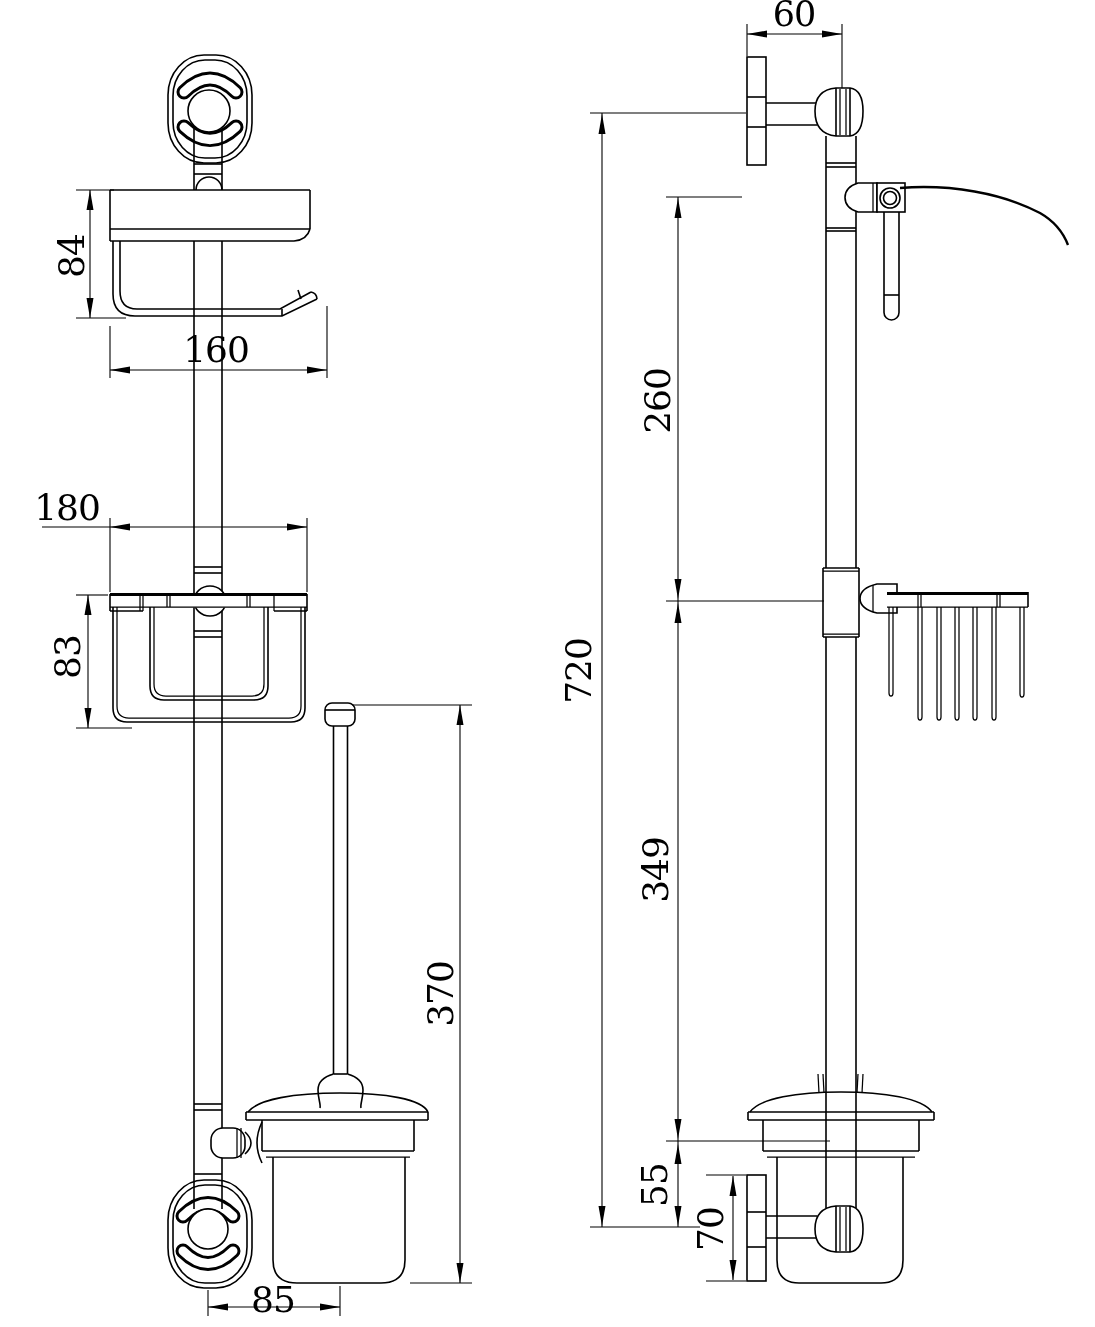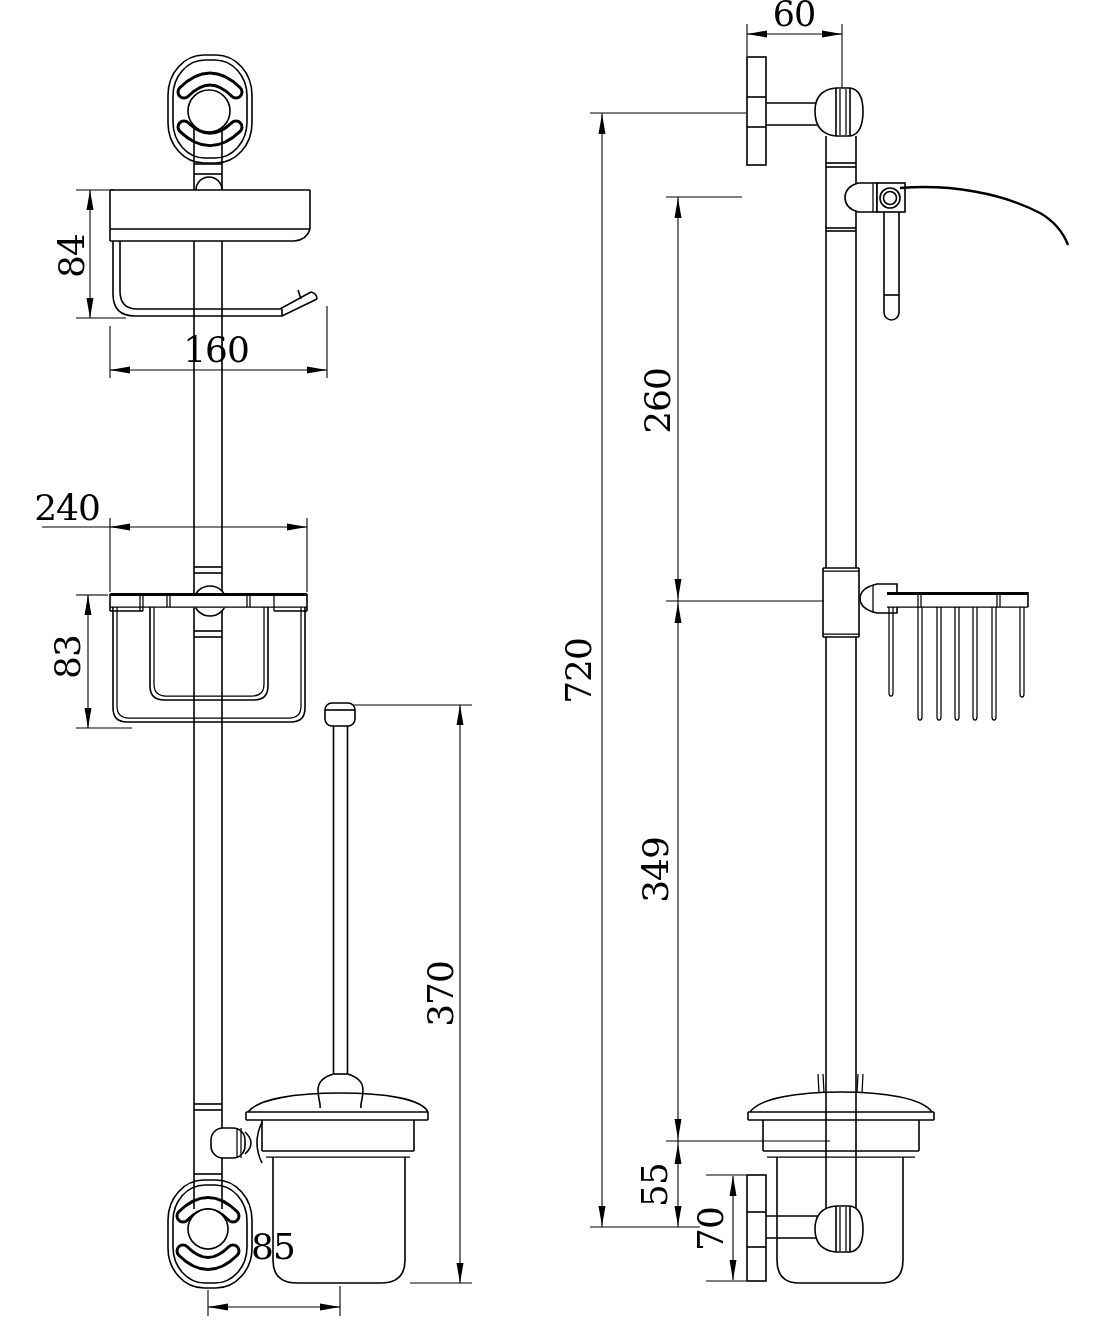--- a/index.html
+++ b/index.html
@@ -305,24 +305,24 @@
       <line class="dim" x1="706" y1="1281" x2="746" y2="1281"></line>
       <line class="dim" x1="733" y1="1176" x2="733" y2="1280"></line>
       <polygon class="ar" points="733,1176 729.5,1196 736.5,1196"></polygon>
       <polygon class="ar" points="733,1280 729.5,1260 736.5,1260"></polygon>
     </g>
   </g>
 </svg>
 
   <div class="dim-label rot" style="left:72px;  top:256px;">84</div>
   <div class="dim-label" style="left:216px; top:350px;">160</div>
-  <div class="dim-label" style="left:67px;  top:508px;">240</div>
+  <div class="dim-label" style="left:67px;  top:508px;">180</div>
   <div class="dim-label rot" style="left:68px;  top:657px;">83</div>
   <div class="dim-label rot" style="left:441px; top:994px;">370</div>
-  <div class="dim-label" style="left:273px; top:1247px;">85</div>
+  <div class="dim-label" style="left:273px; top:1300px;">85</div>
 
   <div class="dim-label small" style="left:794px; top:14px;">60</div>
   <div class="dim-label rot" style="left:658px; top:401px;">260</div>
   <div class="dim-label rot" style="left:579px; top:671px;">720</div>
   <div class="dim-label rot" style="left:656px; top:870px;">349</div>
   <div class="dim-label rot" style="left:655px; top:1185px;">55</div>
   <div class="dim-label rot" style="left:711px; top:1229px;">70</div>
 
 </div>
 

